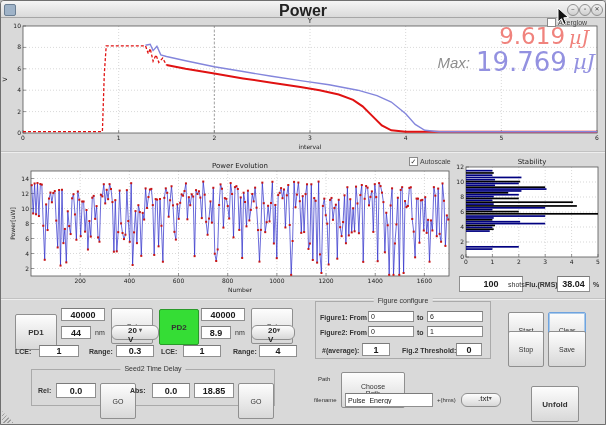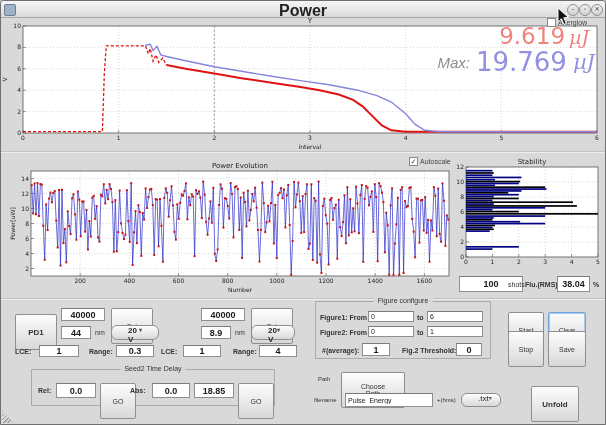--- a/index.html
+++ b/index.html
@@ -558,20 +558,21 @@
   <button class="btn" style="left:14px;top:313px;width:42px;height:24px;font-size:8px;font-weight:bold;">PD1</button>
   <input class="field" style="left: 60px; top: 307px; width: 44px; height: 13px;" readonly="" value="40000">
   <button class="btn" style="left:110px;top:307px;width:42px;height:13px;">Set</button>
   <input class="field" style="left: 60px; top: 325px; width: 30px; height: 13px;" readonly="" value="44">
   <span class="lab" style="left:94px;top:328px;">nm</span>
   <div class="dd" style="left:110px;top:324px;width:48px;height:15px;">
     <span>20 V</span>
     <span class="arrow">▾</span>
   </div>
 
+  <button class="btn" style="left:158px;top:308px;width:40px;height:29px;font-size:8px;font-weight:bold;background:#35dd35;border-color:#2a9a2a;">PD2</button>
   <input class="field" style="left: 200px; top: 307px; width: 44px; height: 13px;" readonly="" value="40000">
   <button class="btn" style="left:250px;top:307px;width:42px;height:13px;">Set</button>
   <input class="field" style="left: 200px; top: 325px; width: 30px; height: 13px;" readonly="" value="8.9">
   <span class="lab" style="left:234px;top:328px;">nm</span>
   <div class="dd" style="left:250px;top:324px;width:44px;height:15px;">
     <span>20 V</span>
     <span class="arrow">▾</span>
   </div>
 
   <span class="lab b" style="left:14px;top:347px;">LCE:</span>

